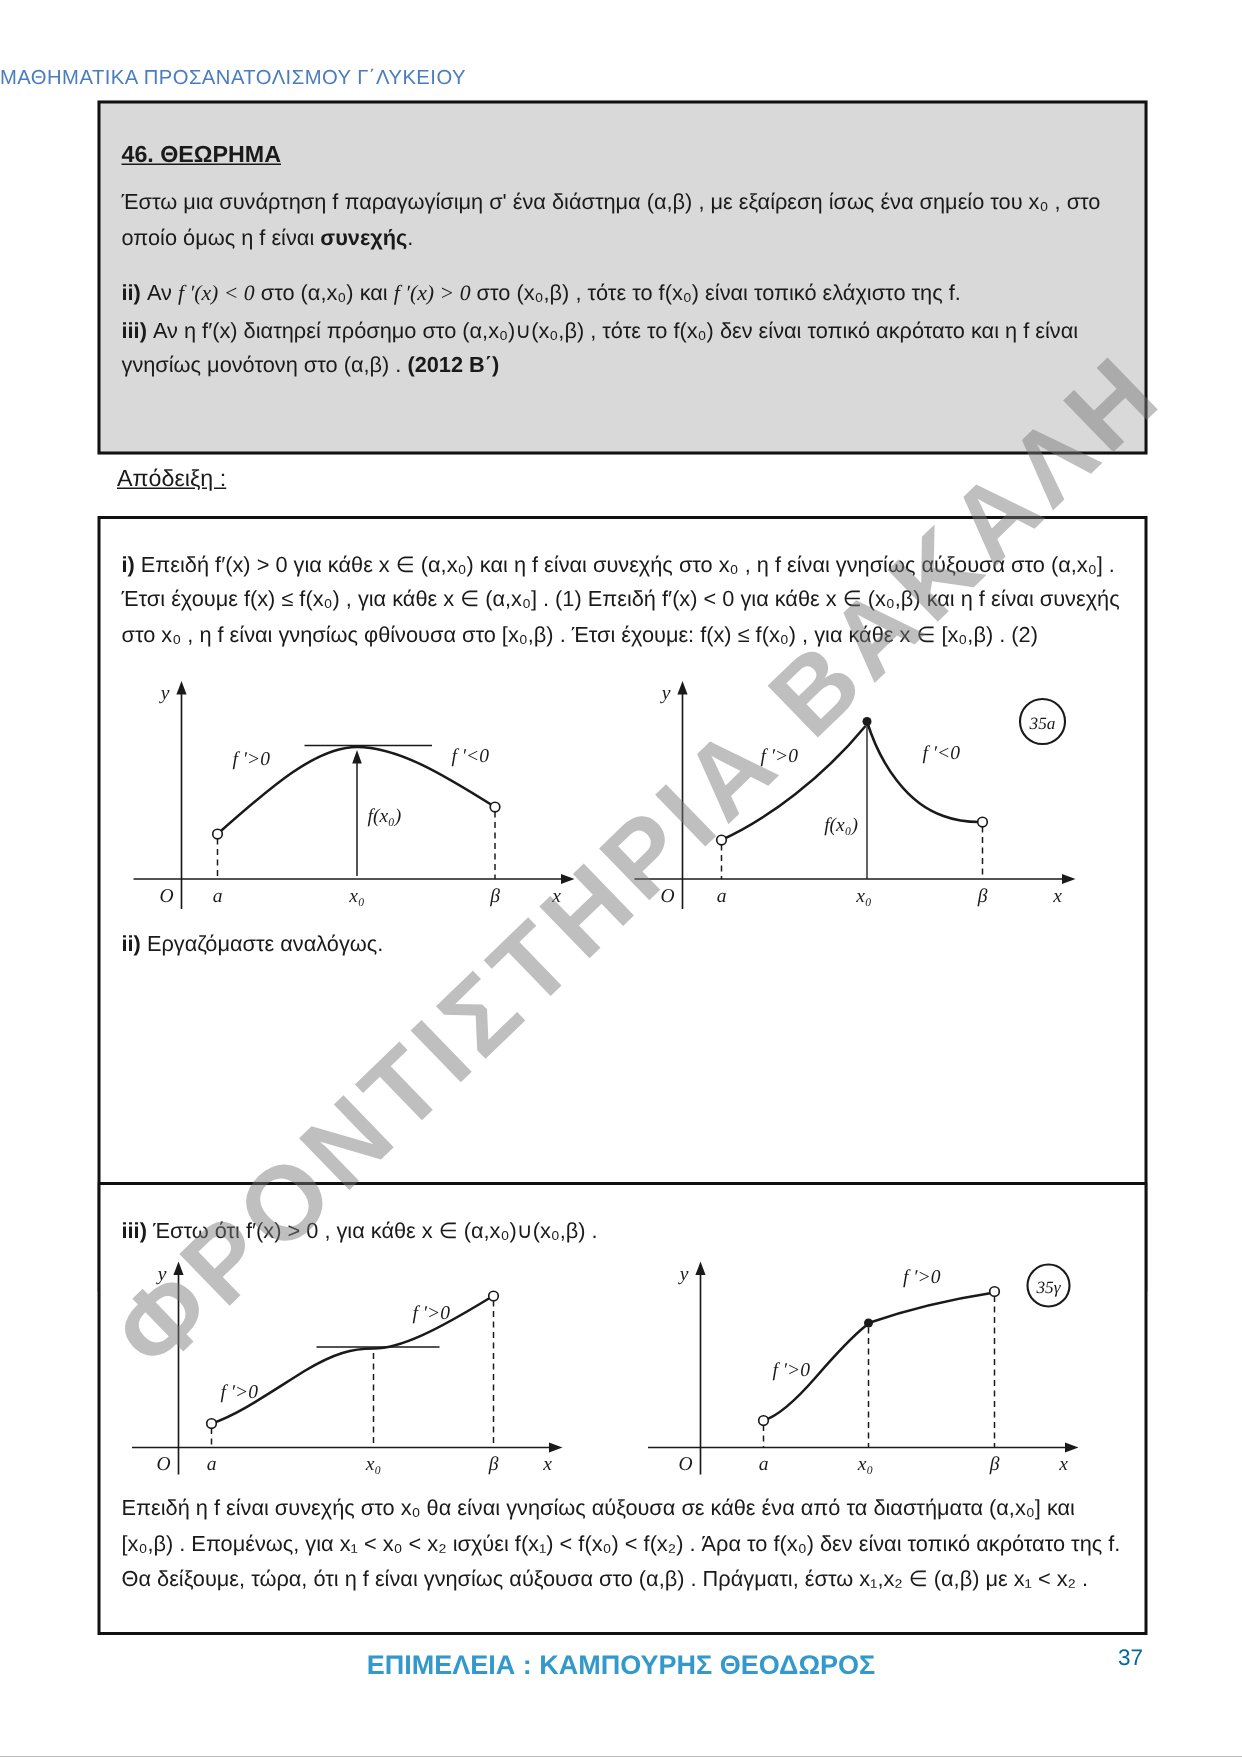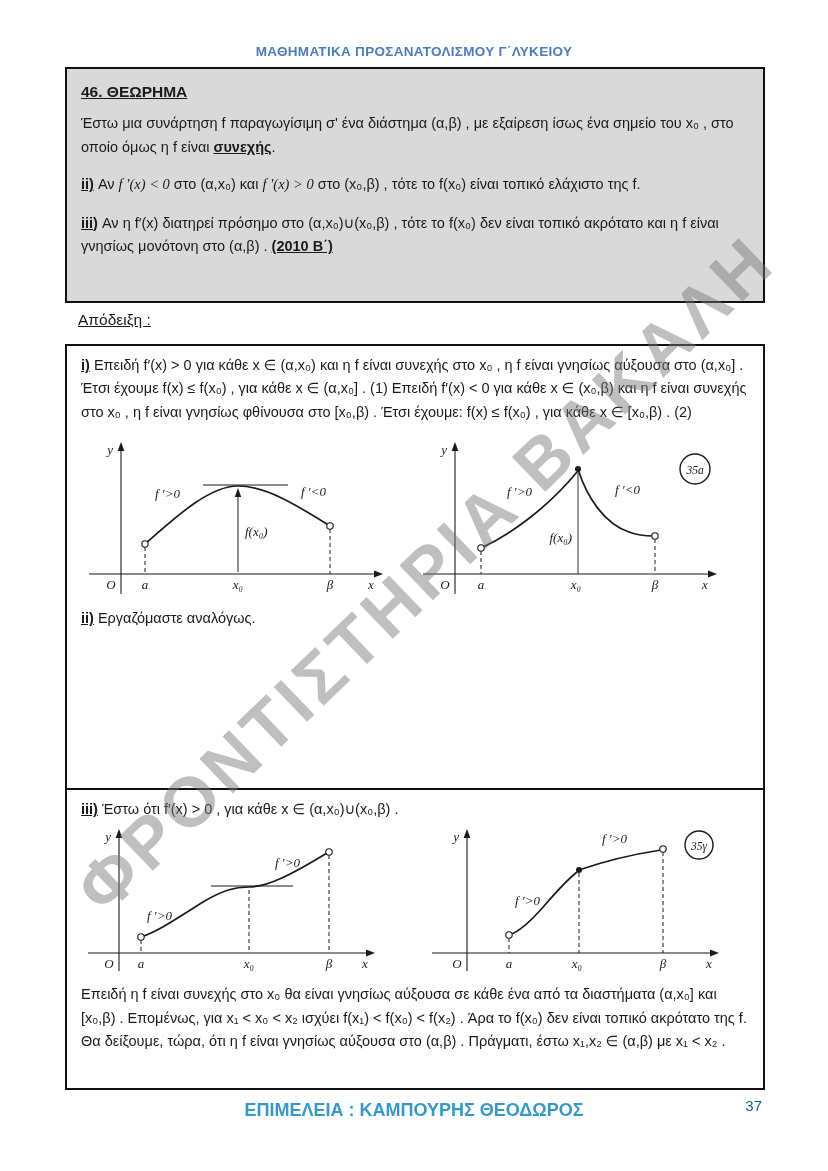--- a/index.html
+++ b/index.html
@@ -4,39 +4,39 @@
 <style>
   html,body{margin:0;padding:0;background:#888;}
   .page{
     position:relative; width:828px; height:1171px; margin:0 auto;
     background:#ffffff; overflow:hidden;
     font-family:"Liberation Sans","DejaVu Sans",sans-serif;
     color:#1a1a1a;
   }
   .hdr-title{
     position:absolute; top:44px; left:0; width:100%;
-    text-align:center; font-size:13.5px; font-weight:700;
+    text-align:left; font-size:13.5px; font-weight:400;
     color:#4a7cc0; letter-spacing:.3px;
   }
   .box{
     position:absolute; left:65px; width:700px; box-sizing:border-box;
-    border:2.5px solid #111; background:#fff; padding:8px 14px;
+    border:2.5px solid #111; background:#fff; padding:20px 14px;
     font-size:14.5px; line-height:1.62;
   }
   .theorem-box{ top:67px; height:236px; background:#d9d9d9; border-width:2px; }
   .proof-box-i{ top:344px; height:517px; }
   .proof-box-iii{ top:788px; height:302px; }
   .sec-title{ font-size:15.5px; font-weight:700; text-decoration:underline; margin:2px 0 8px 0; }
   .proof-heading{
     position:absolute; left:78px; top:311px; font-size:15.5px; font-weight:400;
     text-decoration:underline;
   }
   .para{ margin:0 0 12px 0; }
   .para:last-child{ margin-bottom:0; }
-  .b{ font-weight:700;text-decoration:underline; }
+  .b{ font-weight:700; }
   .mi{ font-family:"Liberation Serif","DejaVu Serif",serif; font-style:italic; }
   .graphs-row{ display:flex; justify-content:space-between; align-items:flex-start; margin:4px 2px 6px 2px; }
   svg text{
     font-family:"Liberation Serif","DejaVu Serif",serif;
     font-style:italic; font-size:13px; fill:#1a1a1a;
   }
   svg .tagtxt{ font-size:11.5px; }
   .watermark{
     position:absolute; left:88px; top:860px; z-index:6;
     transform:rotate(-44deg); transform-origin:0 50%;
@@ -55,22 +55,22 @@
 </head>
 <body>
 
 <div class="page">
 
   <div class="hdr-title">ΜΑΘΗΜΑΤΙΚΑ ΠΡΟΣΑΝΑΤΟΛΙΣΜΟΥ Γ΄ΛΥΚΕΙΟΥ</div>
 
   <div class="box theorem-box">
     <div class="sec-title">46. ΘΕΩΡΗΜΑ</div>
     <p class="para" style="margin-bottom:14px"><span>Έστω μια συνάρτηση f παραγωγίσιμη σ' ένα διάστημα (α,β) , με εξαίρεση ίσως ένα σημείο του x₀ , στο οποίο όμως η f είναι </span><span class="b">συνεχής</span><span>.</span></p>
-    <p class="para" style="margin-bottom:15px"><span class="b">ii)</span><span> Αν </span><span class="mi">f ′(x) &lt; 0</span><span> στο (α,x₀) και </span><span class="mi">f ′(x) &gt; 0</span><span> στο (x₀,β) , τότε το f(x₀) είναι τοπικό ελάχιστο της f.</span></p>
-    <p class="para"><span class="b">iii)</span><span> Αν η f′(x) διατηρεί πρόσημο στο (α,x₀)∪(x₀,β) , τότε το f(x₀) δεν είναι τοπικό ακρότατο και η f είναι γνησίως μονότονη στο (α,β) .    </span><span class="b">(2010 Β΄)</span></p>
+    <p class="para" style="margin-bottom:1px"><span class="b">ii)</span><span> Αν </span><span class="mi">f ′(x) &lt; 0</span><span> στο (α,x₀) και </span><span class="mi">f ′(x) &gt; 0</span><span> στο (x₀,β) , τότε το f(x₀) είναι τοπικό ελάχιστο της f.</span></p>
+    <p class="para"><span class="b">iii)</span><span> Αν η f′(x) διατηρεί πρόσημο στο (α,x₀)∪(x₀,β) , τότε το f(x₀) δεν είναι τοπικό ακρότατο και η f είναι γνησίως μονότονη στο (α,β) .    </span><span class="b">(2012 Β΄)</span></p>
   </div>
 
   <div class="proof-heading">Απόδειξη :</div>
 
   <div class="box proof-box-i">
     <p class="para"><span class="b">i)</span><span> Επειδή f′(x) &gt; 0 για κάθε x ∈ (α,x₀) και η f είναι συνεχής στο x₀ , η f είναι γνησίως αύξουσα στο (α,x₀] . Έτσι έχουμε f(x) ≤ f(x₀) , για κάθε x ∈ (α,x₀] . (1) Επειδή f′(x) &lt; 0 για κάθε x ∈ (x₀,β) και η f είναι συνεχής στο x₀ , η f είναι γνησίως φθίνουσα στο [x₀,β) . Έτσι έχουμε: f(x) ≤ f(x₀) , για κάθε x ∈ [x₀,β) . (2)</span></p>
 
     <div class="graphs-row">
 
       <svg width="330" height="165" viewBox="0 0 330 165">

